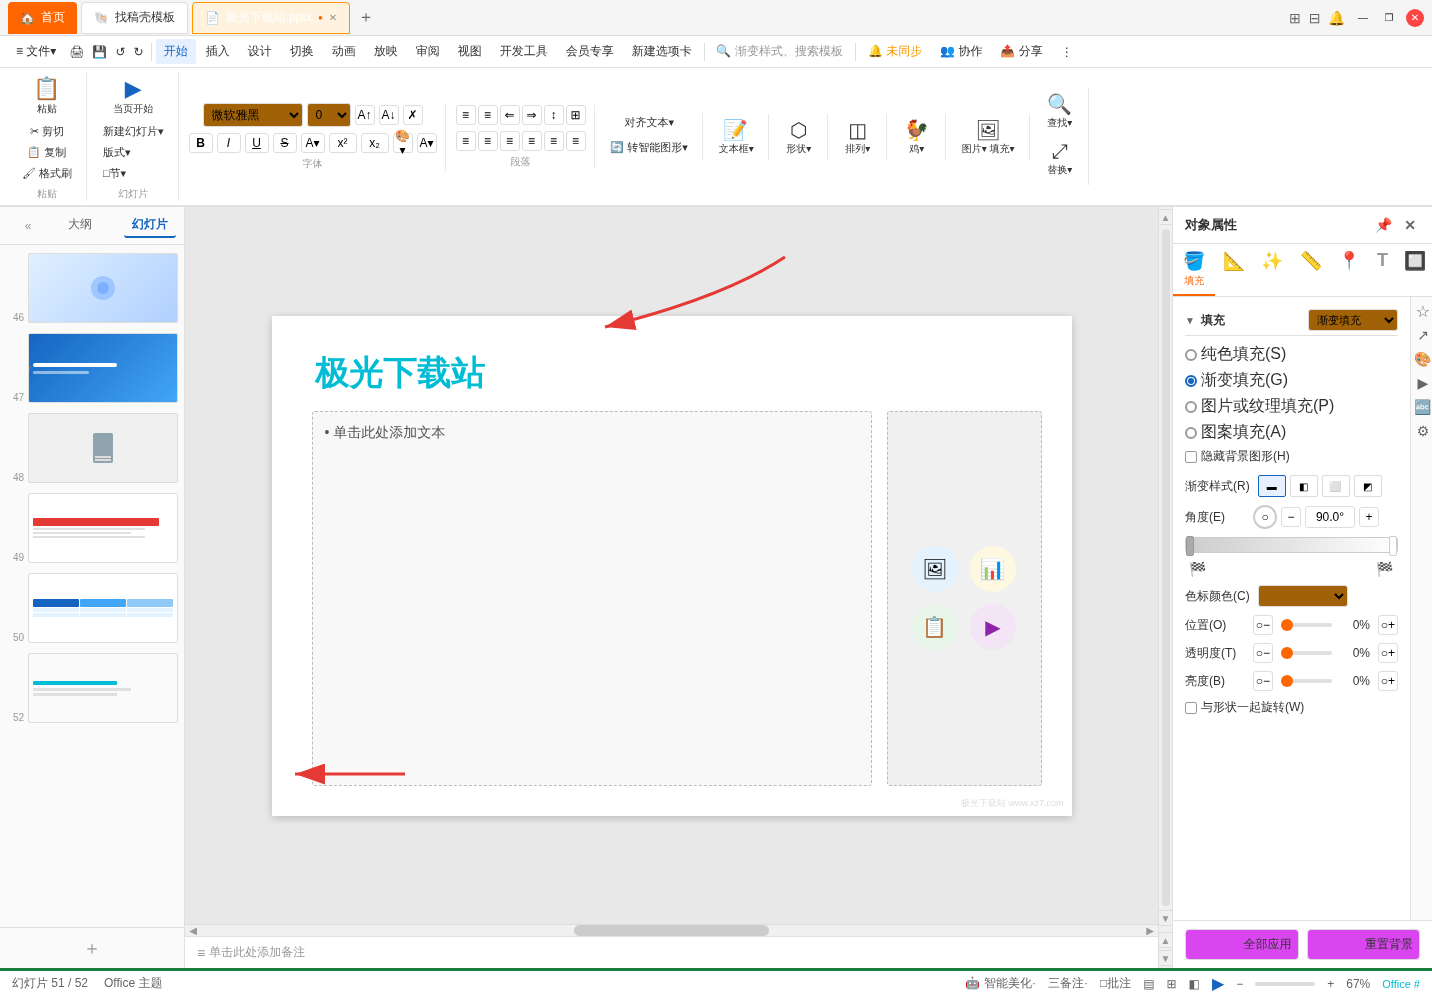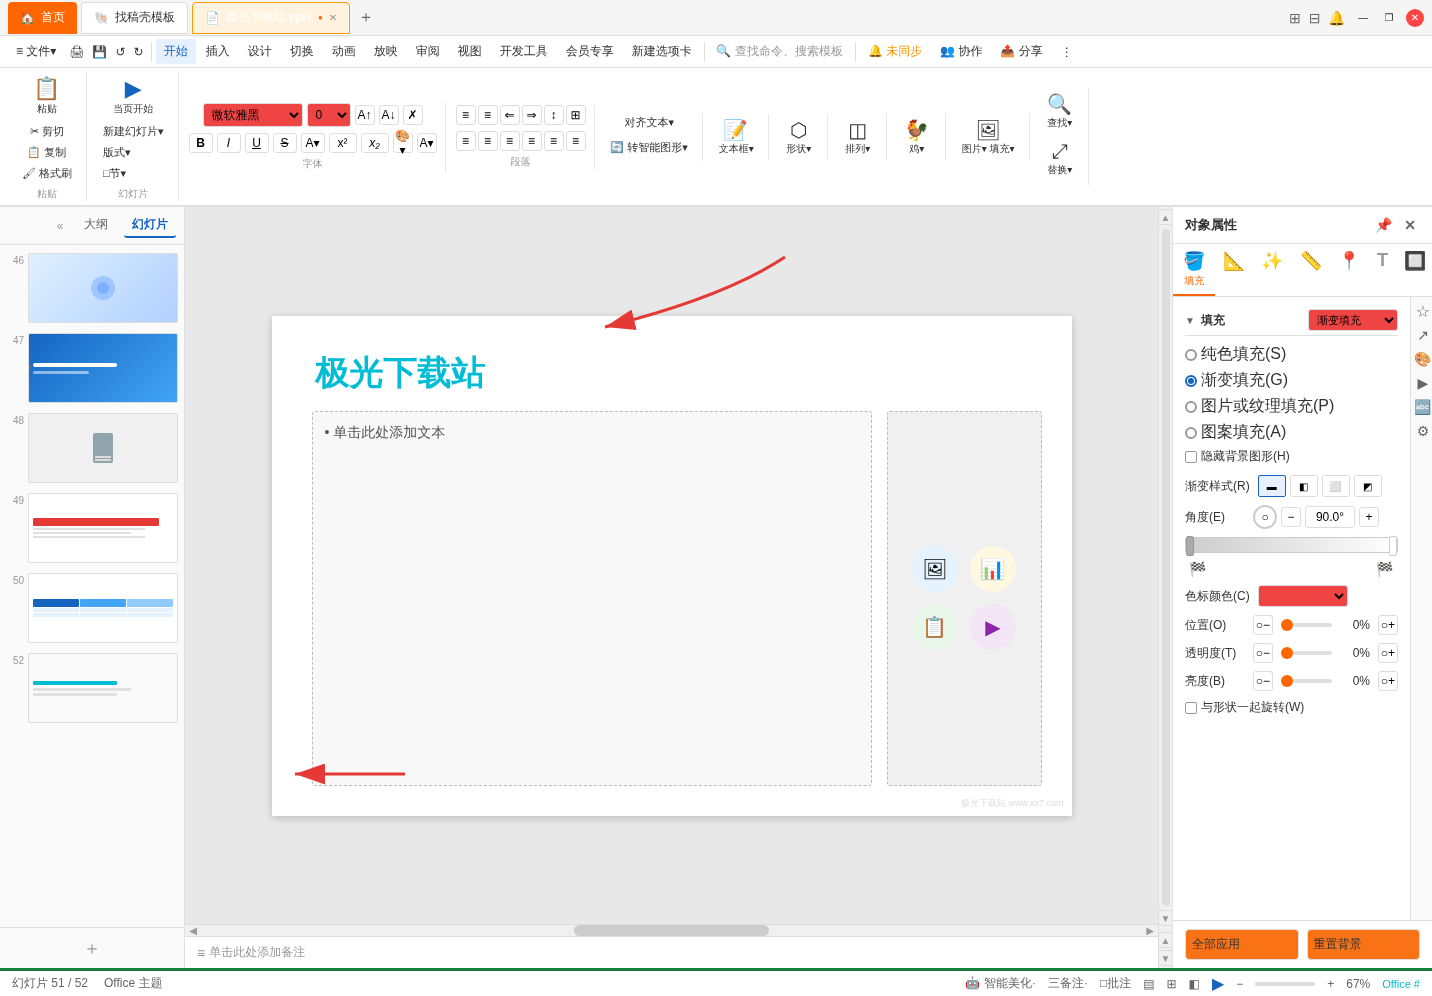--- a/index.html
+++ b/index.html
@@ -29,25 +29,25 @@
     .ribbon-row { display: flex; align-items: center; gap: 4px; }
     .ribbon-btn { display: flex; flex-direction: column; align-items: center; padding: 4px 6px; border-radius: 3px; cursor: pointer; font-size: 10px; color: #333; border: none; background: transparent; min-width: 40px; }
     .ribbon-btn-sm { display: flex; align-items: center; gap: 3px; padding: 2px 6px; border-radius: 3px; cursor: pointer; font-size: 11px; color: #333; border: none; background: transparent; white-space: nowrap; }
 
     
     .main { display: flex; flex: 1; overflow: hidden; }
 
     
     .sidebar { width: 185px; background: #fafafa; border-right: 1px solid #e0e0e0; display: flex; flex-direction: column; overflow: hidden; }
     .sidebar-tabs { display: flex; padding: 6px 8px; gap: 8px; border-bottom: 1px solid #e0e0e0; }
-    .sidebar-tab { padding: 3px 8px; font-size: 12px; cursor: pointer; color: #666; border-radius: 3px; }
+    .sidebar-tab { padding: 3px 8px; font-size: 12px; cursor: pointer; color: #666; border-radius: 3px; margin-left: 16px; }
     .sidebar-tab.active { color: #1565c0; border-bottom: 2px solid #1565c0; font-weight: bold; }
     .sidebar-collapse { width: 16px; display: flex; align-items: center; justify-content: center; cursor: pointer; color: #999; font-size: 12px; margin-left: auto; }
     .slide-list { flex: 1; overflow-y: auto; padding: 4px; }
-    .slide-item { display: flex; align-items: flex-start; gap: 4px; padding: 4px 2px; margin-bottom: 2px; cursor: pointer; border-radius: 3px; }
+    .slide-item { display: flex; align-items: flex-end; gap: 4px; padding: 4px 2px; margin-bottom: 2px; cursor: pointer; border-radius: 3px; }
     .slide-item.selected { background: #fff3e0; border: 1px solid #ff6600; }
     .slide-num { font-size: 10px; color: #999; width: 18px; text-align: right; flex-shrink: 0; padding-top: 2px; }
     .slide-thumb { flex: 1; background: white; border: 1px solid #ddd; border-radius: 2px; height: 70px; overflow: hidden; position: relative; display: flex; align-items: center; justify-content: center; }
     .slide-thumb.selected-thumb { border-color: #ff6600; }
     .star-icon { position: absolute; left: -6px; top: 50%; transform: translateY(-50%); color: #ff6600; font-size: 10px; }
 
     
     .canvas-area { flex: 1; display: flex; flex-direction: column; background: #e8e8e8; overflow: hidden; }
     .canvas-scroll { flex: 1; overflow: auto; display: flex; align-items: center; justify-content: center; padding: 20px; position: relative; }
     .slide-canvas { background: white; width: 800px; height: 500px; position: relative; box-shadow: 0 2px 8px rgba(0,0,0,0.2); }
@@ -82,37 +82,37 @@
     .angle-circle { width: 24px; height: 24px; border-radius: 50%; border: 2px solid #ccc; display: flex; align-items: center; justify-content: center; }
     .angle-input { width: 50px; height: 22px; border: 1px solid #ddd; border-radius: 3px; text-align: center; font-size: 12px; }
     .btn-sm { width: 20px; height: 20px; border: 1px solid #ddd; background: white; border-radius: 3px; cursor: pointer; display: flex; align-items: center; justify-content: center; font-size: 12px; }
     .gradient-bar { height: 16px; border-radius: 3px; margin-bottom: 8px; position: relative; background: linear-gradient(to right, #ddd, white); border: 1px solid #ccc; }
     .gradient-handle { position: absolute; bottom: -4px; width: 8px; height: 20px; background: white; border: 1px solid #999; border-radius: 2px; cursor: pointer; }
     .slider-track { flex: 1; height: 4px; background: #e0e0e0; border-radius: 2px; position: relative; }
     .slider-fill { height: 100%; background: #ff6600; border-radius: 2px; }
     .slider-thumb { position: absolute; top: -4px; width: 12px; height: 12px; background: #ff6600; border-radius: 50%; cursor: pointer; }
     .slider-value { font-size: 12px; color: #333; width: 30px; text-align: right; }
     .panel-footer { padding: 8px 12px; border-top: 1px solid #e0e0e0; display: flex; gap: 8px; }
-    .footer-btn { flex: 1; padding: 6px; border: 1px solid #ddd; background: #f97316; border-radius: 4px; font-size: 12px; cursor: pointer; text-align: left; color: #333; }
+    .footer-btn { flex: 1; padding: 6px; border: 1px solid #ddd; background: #d946ef; border-radius: 4px; font-size: 12px; cursor: pointer; text-align: right; color: #333; }
 
     
     .thumb-46 { background: linear-gradient(135deg, #e0f0ff, #b0d0ff); }
     .thumb-47 { background: linear-gradient(135deg, #1565c0, #42a5f5); }
     .thumb-48 { background: #f0f0f0; }
     .thumb-49 { background: white; }
     .thumb-50 { background: white; }
     .thumb-52 { background: #fafafa; }
 
     .right-side-tools { display: flex; flex-direction: column; gap: 4px; padding: 4px 2px; border-left: 1px solid #e0e0e0; }
     .side-tool-btn { width: 20px; height: 20px; display: flex; align-items: center; justify-content: center; cursor: pointer; color: #666; font-size: 12px; }
 
     .watermark { position: absolute; bottom: 8px; right: 8px; font-size: 10px; color: rgba(0,0,0,0.15); pointer-events: none; }
     .scroll-arrow { width: 16px; height: 16px; display: flex; align-items: center; justify-content: center; cursor: pointer; color: #999; font-size: 10px; border: 1px solid #ddd; border-radius: 2px; }
 
-    .select-box { height: 24px; border: 1px solid #ddd; border-radius: 3px; font-size: 12px; background: #ef4444; padding: 0 4px; width: 100%; }
+    .select-box { height: 24px; border: 1px solid #ddd; border-radius: 3px; font-size: 12px; background: #a16207; padding: 0 4px; width: 100%; }
   </style>
 </head>
 <body>
 
 <div class="title-bar">
   <div class="tab home">
     <span>🏠</span>
     <span>首页</span>
   </div>
   <div class="tab template">
@@ -150,21 +150,21 @@
   <div class="menu-item">设计</div>
   <div class="menu-item">切换</div>
   <div class="menu-item">动画</div>
   <div class="menu-item">放映</div>
   <div class="menu-item">审阅</div>
   <div class="menu-item">视图</div>
   <div class="menu-item">开发工具</div>
   <div class="menu-item">会员专享</div>
   <div class="menu-item">新建选项卡</div>
   <div class="menu-sep"></div>
-  <div class="menu-item" style="color:#999;">🔍 查找命令、搜索模板</div>
+  <div class="menu-item" style="color:#999;">🔍 渐变样式、搜索模板</div>
   <div class="menu-sep"></div>
   <div class="menu-item" style="color:#ff9800;">🔔 未同步</div>
   <div class="menu-item">👥 协作</div>
   <div class="menu-item">📤 分享</div>
   <div class="menu-item">⋮</div>
 </div>
 
 <div class="ribbon" style="min-height:82px; align-items:center;">
 
   <div class="ribbon-group">
@@ -214,21 +214,21 @@
       <span class="btn-sm">A↓</span>
       <span class="btn-sm">✗</span>
     </div>
     <div class="ribbon-row" style="gap:4px;">
       <button class="btn-sm" style="font-weight:bold; width:24px;">B</button>
       <button class="btn-sm" style="font-style:italic; width:24px;">I</button>
       <button class="btn-sm" style="text-decoration:underline; width:24px;">U</button>
       <button class="btn-sm" style="text-decoration:line-through; width:24px;">S</button>
       <button class="btn-sm" style="width:24px;">A▾</button>
       <button class="btn-sm" style="width:28px;">x²</button>
-      <button class="btn-sm" style="width:28px;font-style:italic;">x₂</button>
+      <button class="btn-sm" style="width:28px;">x₂</button>
       <button class="btn-sm">🎨▾</button>
       <button class="btn-sm">A▾</button>
     </div>
     <div class="ribbon-group-label">字体</div>
   </div>
 
   <div class="ribbon-group">
     <div class="ribbon-row" style="gap:2px; margin-bottom:4px;">
       <button class="btn-sm">≡</button>
       <button class="btn-sm">≡</button>

